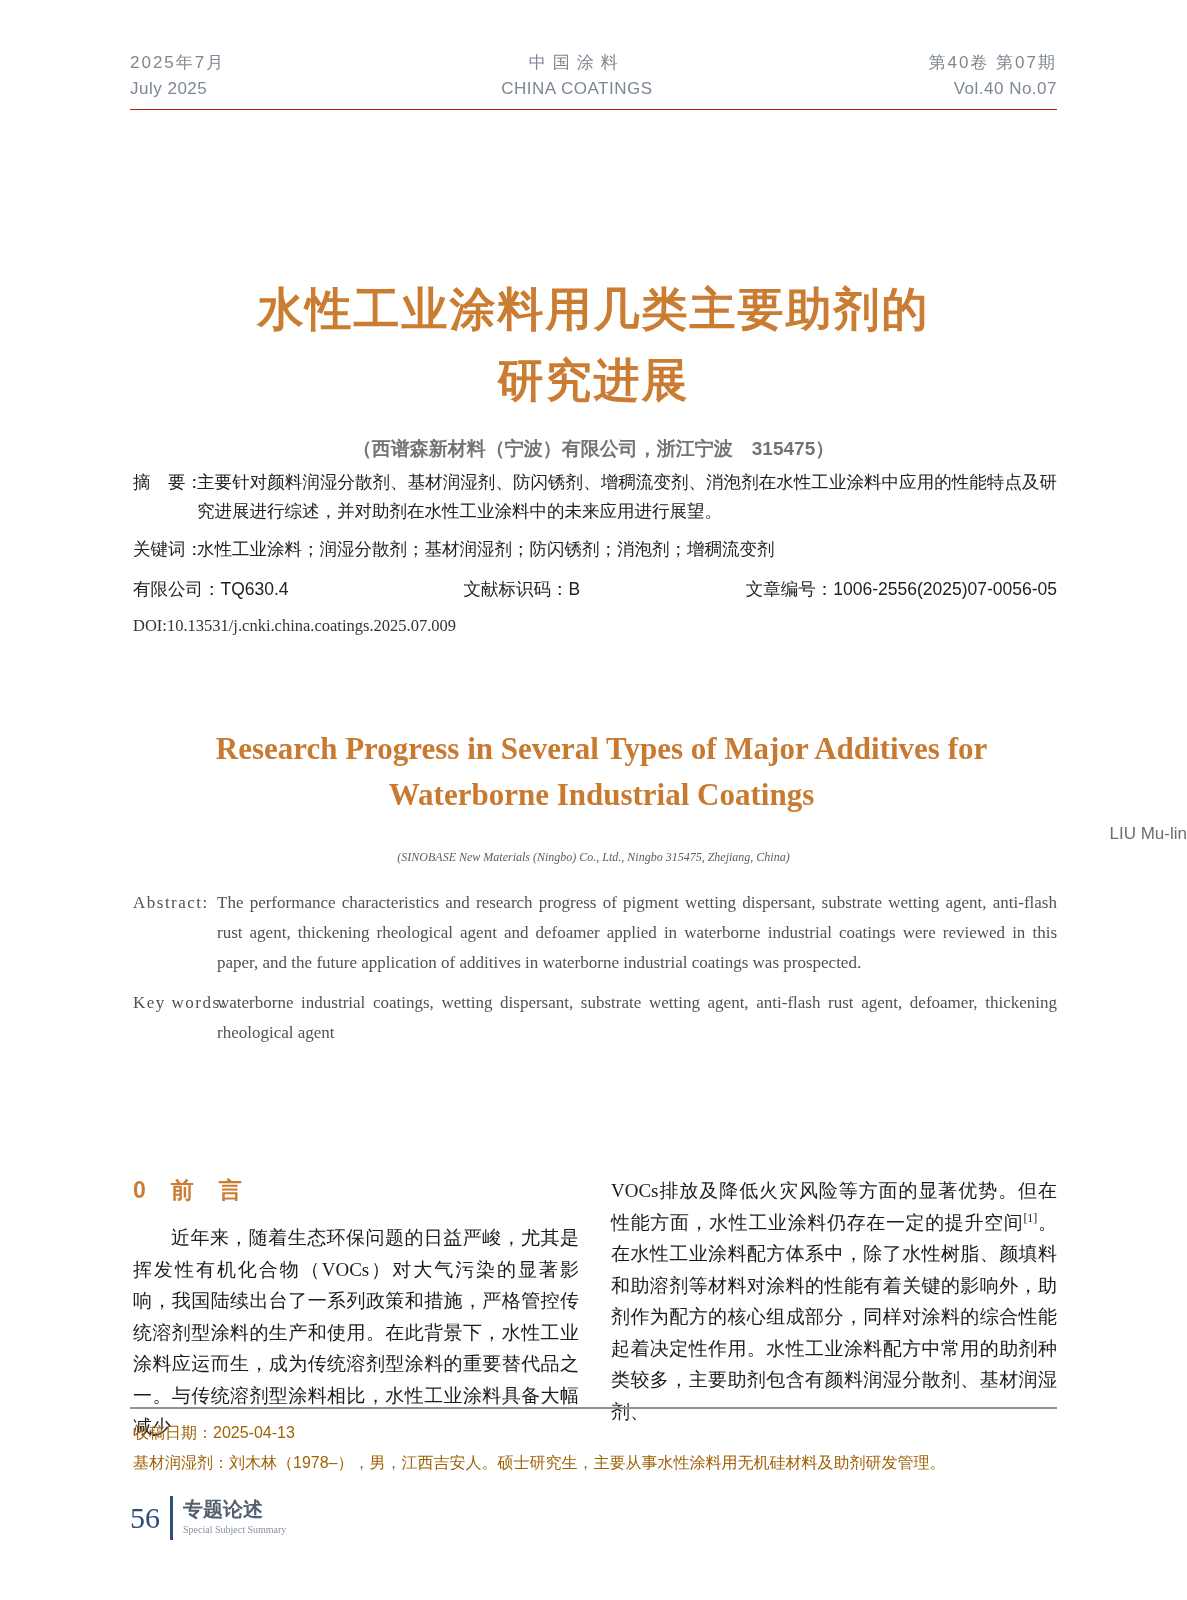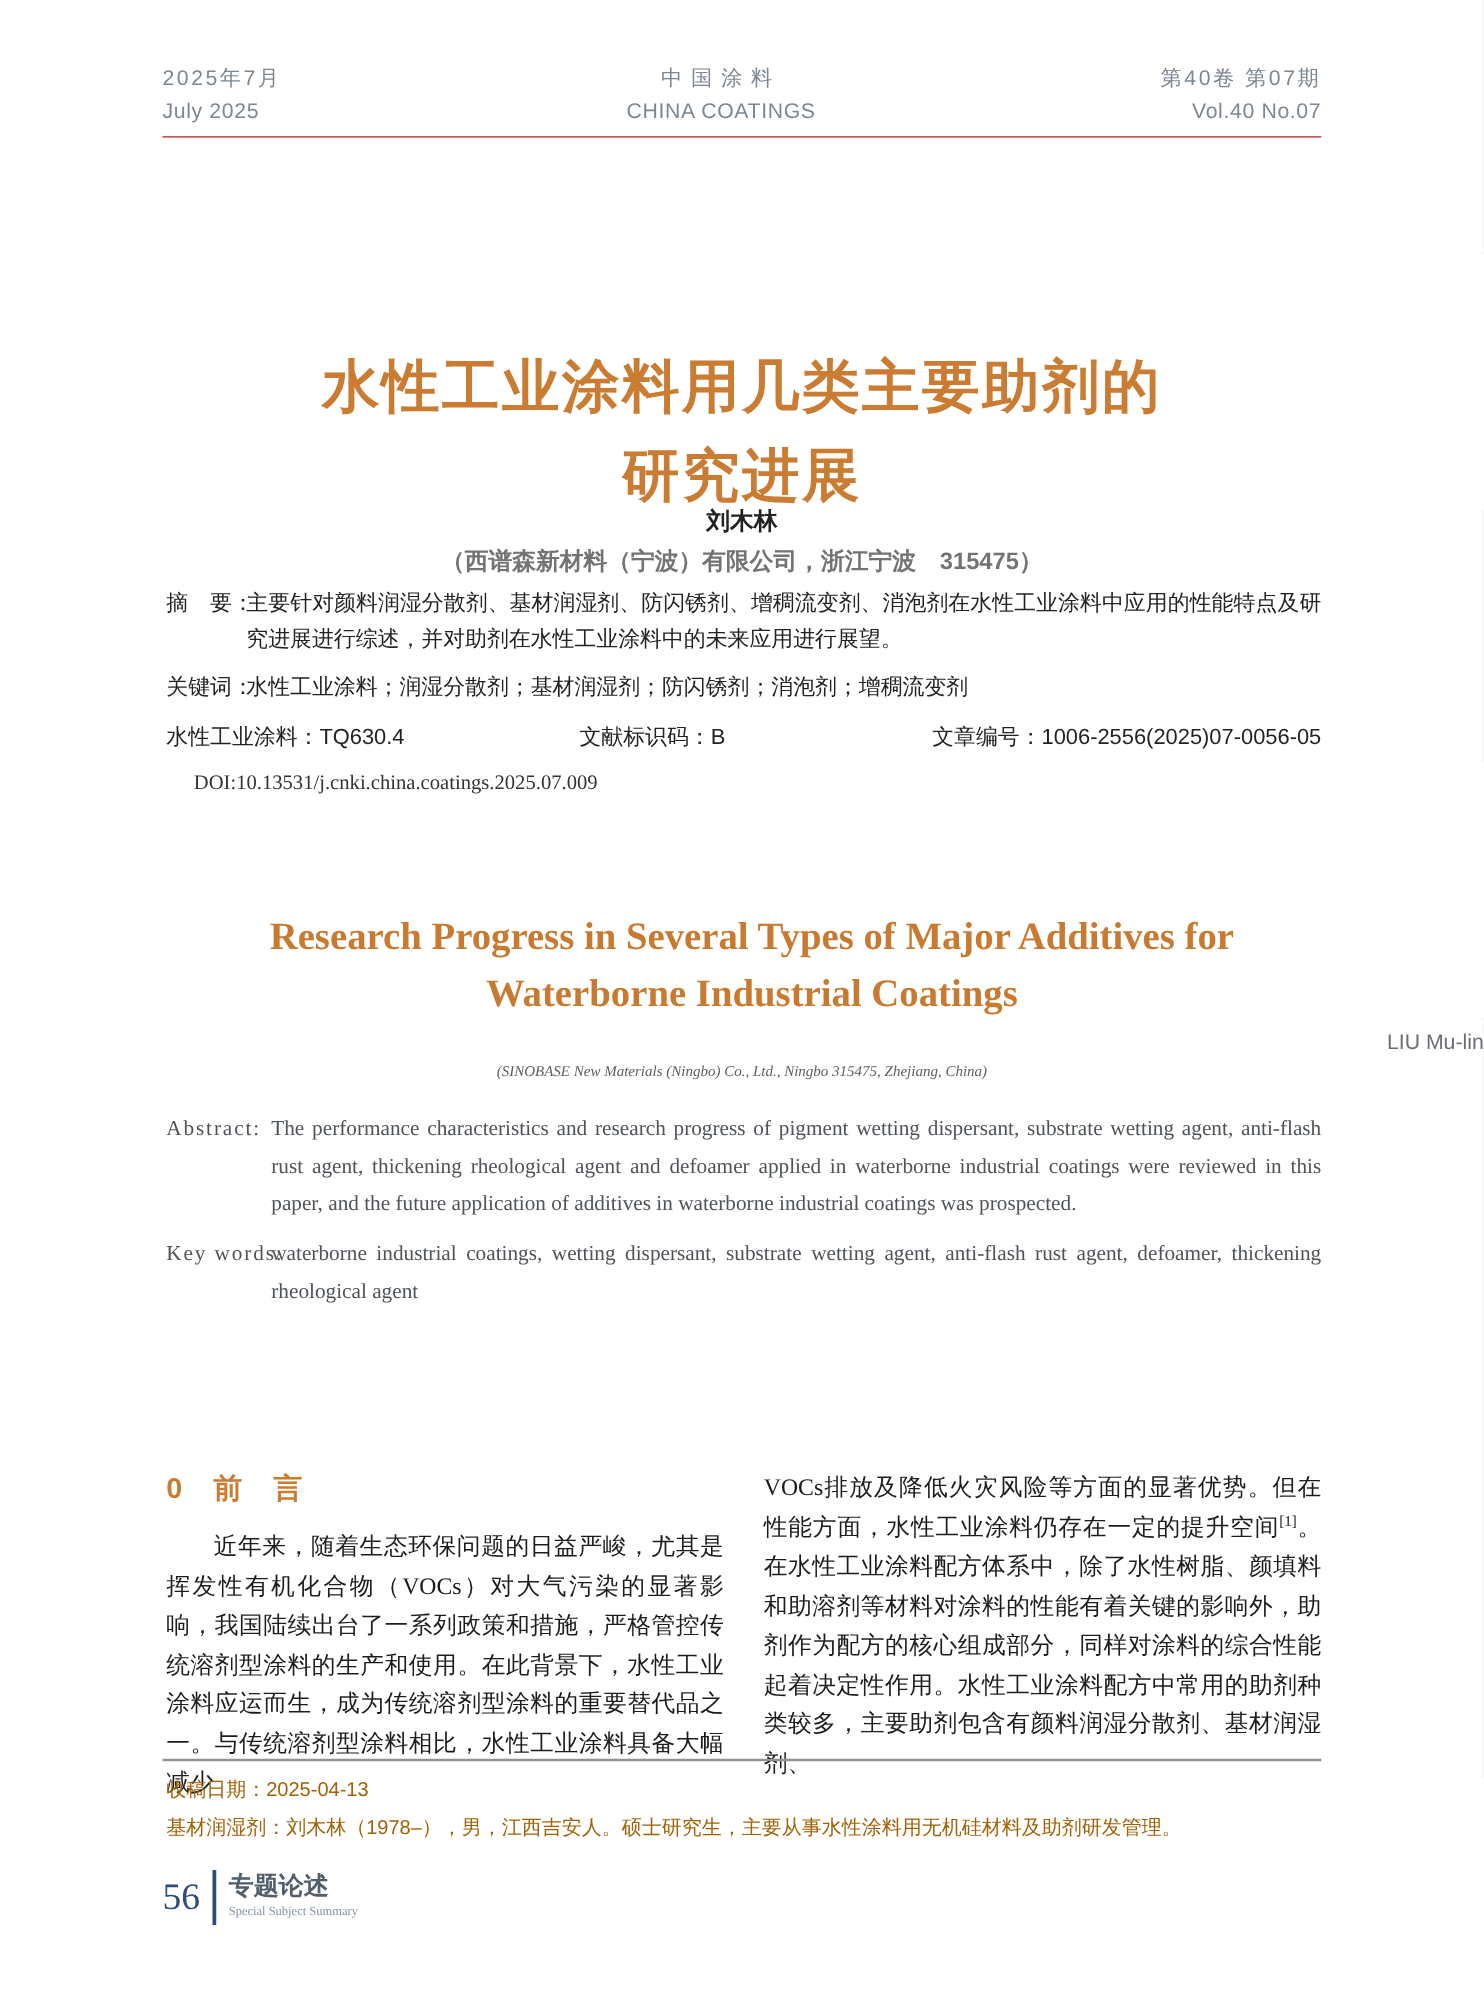--- a/index.html
+++ b/index.html
@@ -83,21 +83,20 @@
     margin-top: 11px;
     white-space: nowrap;
   }
   .idrow .id1 { width: 342px; }
   .idrow .id2 { width: 292px; }
   .doi {
     margin-top: 7px;
     font-family: "Liberation Serif", "DejaVu Serif", serif;
     font-size: 16.5px;
     color: #333;
-    margin-left: 22px;
   }
 
   
   .title-en {
     position: absolute;
     top: 700px; left: 0; right: 0;
     text-align: center;
     font-family: "Liberation Serif", "DejaVu Serif", serif;
     font-weight: bold;
     color: #c97a31;
@@ -224,28 +223,27 @@
       <div class="zh">第40卷 第07期</div>
       <div class="en">Vol.40  No.07</div>
     </div>
   </div>
 
   <h1 class="title-zh">
     <span>水性工业涂料用几类主要助剂的</span><br>
     <span>研究进展</span>
   </h1>
 
-  <div class="author-zh">刘木林</div>
   <div class="affil-zh">（西谱森新材料（宁波）有限公司，浙江宁波　315475）</div>
 
   <div class="cn-meta">
     <p class="hang" style="--ind:64px"><span class="hlabel">摘　要：</span><span>主要针对颜料润湿分散剂、基材润湿剂、防闪锈剂、增稠流变剂、消泡剂在水性工业涂料中应用的性能特点及研究进展进行综述，并对助剂在水性工业涂料中的未来应用进行展望。</span></p>
     <p class="hang keywords" style="--ind:64px"><span class="hlabel">关键词：</span><span>水性工业涂料；润湿分散剂；基材润湿剂；防闪锈剂；消泡剂；增稠流变剂</span></p>
     <div class="idrow">
-      <div class="id1"><span>水性工业涂料：</span><span>TQ630.4</span></div>
+      <div class="id1"><span>有限公司：</span><span>TQ630.4</span></div>
       <div class="id2"><span>文献标识码：</span><span>B</span></div>
       <div class="id3"><span>文章编号：</span><span>1006-2556(2025)07-0056-05</span></div>
     </div>
     <div class="doi">DOI:10.13531/j.cnki.china.coatings.2025.07.009</div>
   </div>
 
   <h2 class="title-en">
     <span>Research Progress in Several Types of Major Additives for</span><br>
     <span>Waterborne Industrial Coatings</span>
   </h2>

